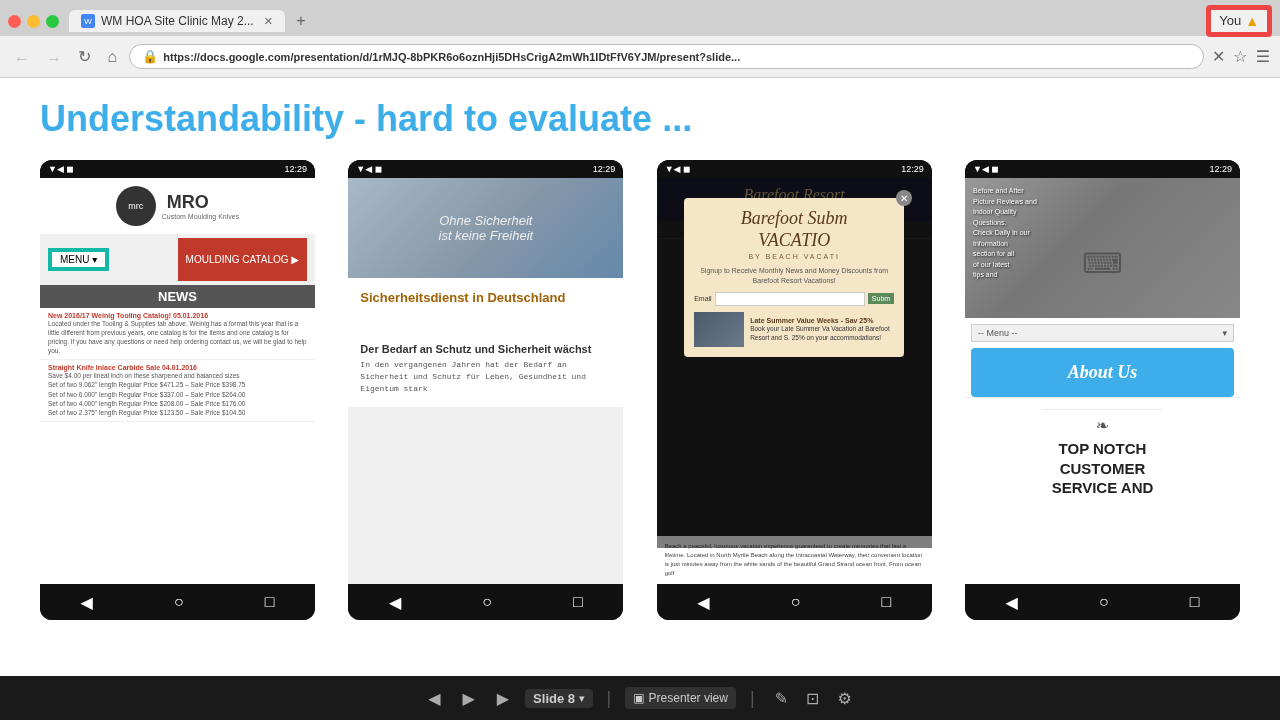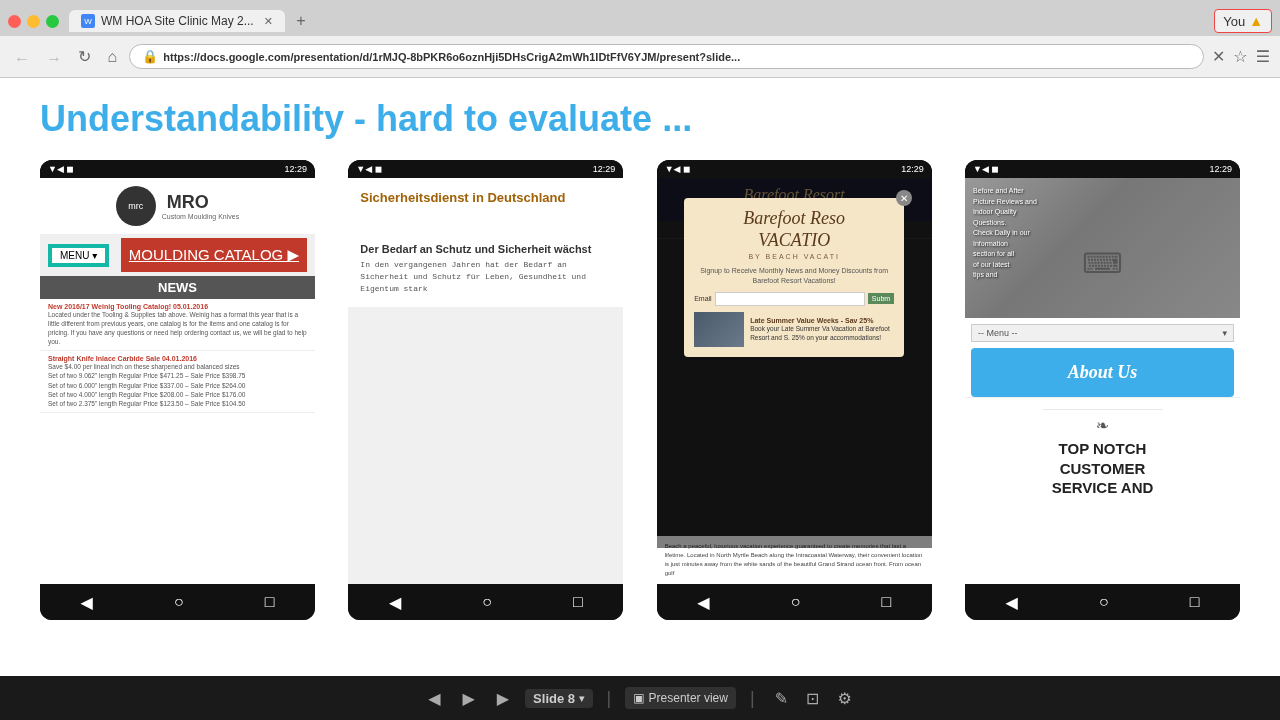--- a/index.html
+++ b/index.html
@@ -78,27 +78,27 @@
       align-items: center;
       justify-content: center;
       font-size: 16px;
       color: #666;
       margin-left: 4px;
     }
 
     .user-badge {
       margin-left: auto;
       background: #f0f0f0;
-      border: 1px solid #ef4444;
+      border: 5px solid #ef4444;
       border-radius: 4px;
       padding: 3px 8px;
       font-size: 13px;
       color: #333;
       display: flex;
-      align-items: center;
+      align-items: flex-start;
       gap: 4px;
     }
     .user-alert {
       color: #e8a000;
       font-size: 14px;
     }
 
     .address-bar {
       background: #f0f0f0;
       padding: 5px 10px;
@@ -265,26 +265,25 @@
       border: 4px solid #14b8a6;
       padding: 2px 8px;
       font-size: 10px;
       display: flex;
       align-items: center;
       gap: 3px;
     }
     .catalog-btn {
       background: #c0392b;
       color: white;
-      padding: 8px 8px;
-      font-size: 15px;
+      padding: 16px 8px;
+      font-size: 10px;
       display: flex;
       align-items: center;
       gap: 3px;
-      text-decoration: underline;
     }
     .news-header {
       background: #555;
       color: white;
       text-align: center;
       padding: 4px;
       font-size: 13px;
       font-weight: bold;
     }
     .news-item {
@@ -712,20 +711,24 @@
           <span>□</span>
         </div>
       </div>
 
       <div class="phone-mockup">
         <div class="phone-statusbar">
           <span>▼◀ ◼</span>
           <span>12:29</span>
         </div>
         <div class="phone-screen phone2-screen">
+          <div class="phone2-hero">
+            <div class="hero-overlay-text" style="white-space:pre-line; font-size:13px; color:#eee; padding:8px; text-align:center;">Ohne Sicherheit
+ist keine Freiheit</div>
+          </div>
           <div class="phone2-content">
             <div class="phone2-heading">Sicherheitsdienst in Deutschland</div>
             <div style="height:20px;"></div>
             <div class="phone2-section-title" style="white-space:pre-line;">Der Bedarf an Schutz und Sicherheit wächst</div>
             <div class="phone2-body">In den vergangenen Jahren hat der Bedarf an Sicherheit und Schutz für Leben, Gesundheit und Eigentum stark</div>
           </div>
         </div>
         <div class="phone-navbar">
           <span>◀</span>
           <span>○</span>
@@ -745,21 +748,21 @@
           </div>
           <div class="checkin-row">
             <span class="checkin-item">Arrival</span>
             <span class="checkin-item">Departure</span>
           </div>
 
           <div class="modal-overlay">
             <div class="modal-box">
               <div class="modal-close">✕</div>
               <div class="modal-title">
-                <span>Barefoot Reso</span><br>
+                <span>Barefoot Subm</span><br>
                 <span>VACATIO</span>
               </div>
               <div class="modal-tagline">BY BEACH VACATI</div>
               <div class="modal-body">Signup to Receive Monthly News and Money Discounts from Barefoot Resort Vacations!</div>
               <div class="modal-email-row">
                 <span class="modal-email-label">Email</span>
                 <div class="modal-email-input"></div>
                 <div class="modal-submit-btn">Subm</div>
               </div>
               <div class="modal-promo">

